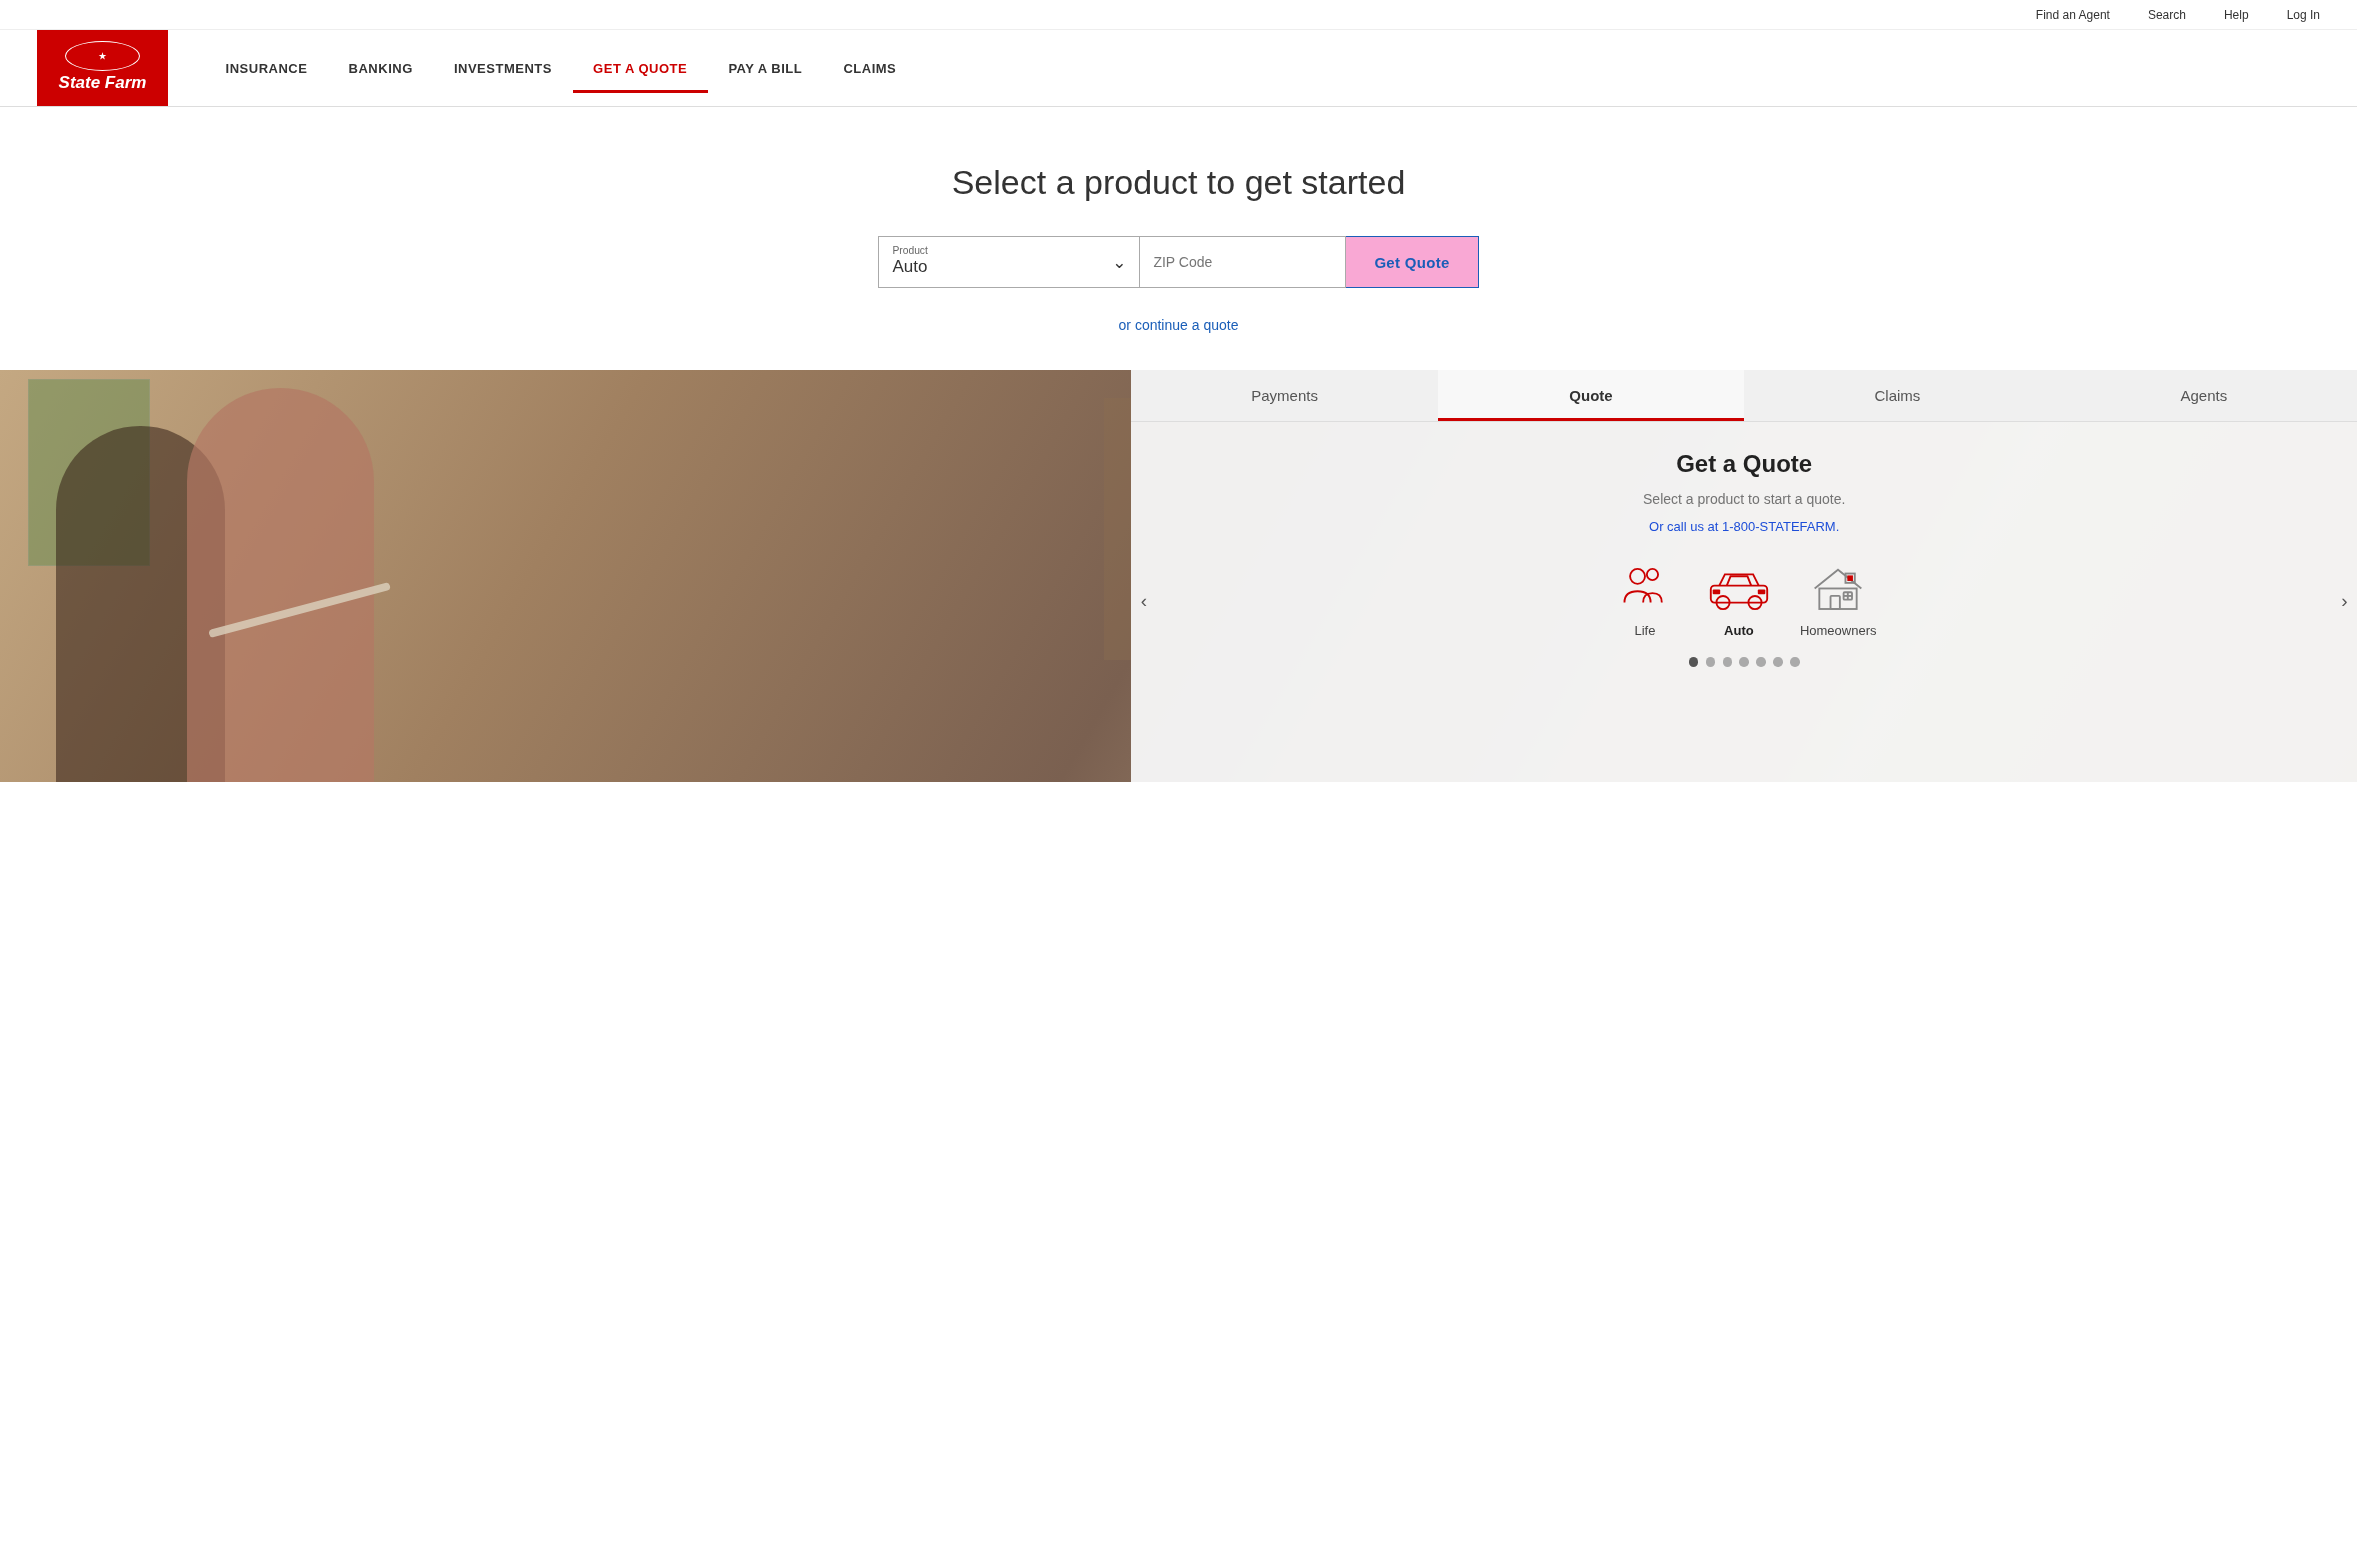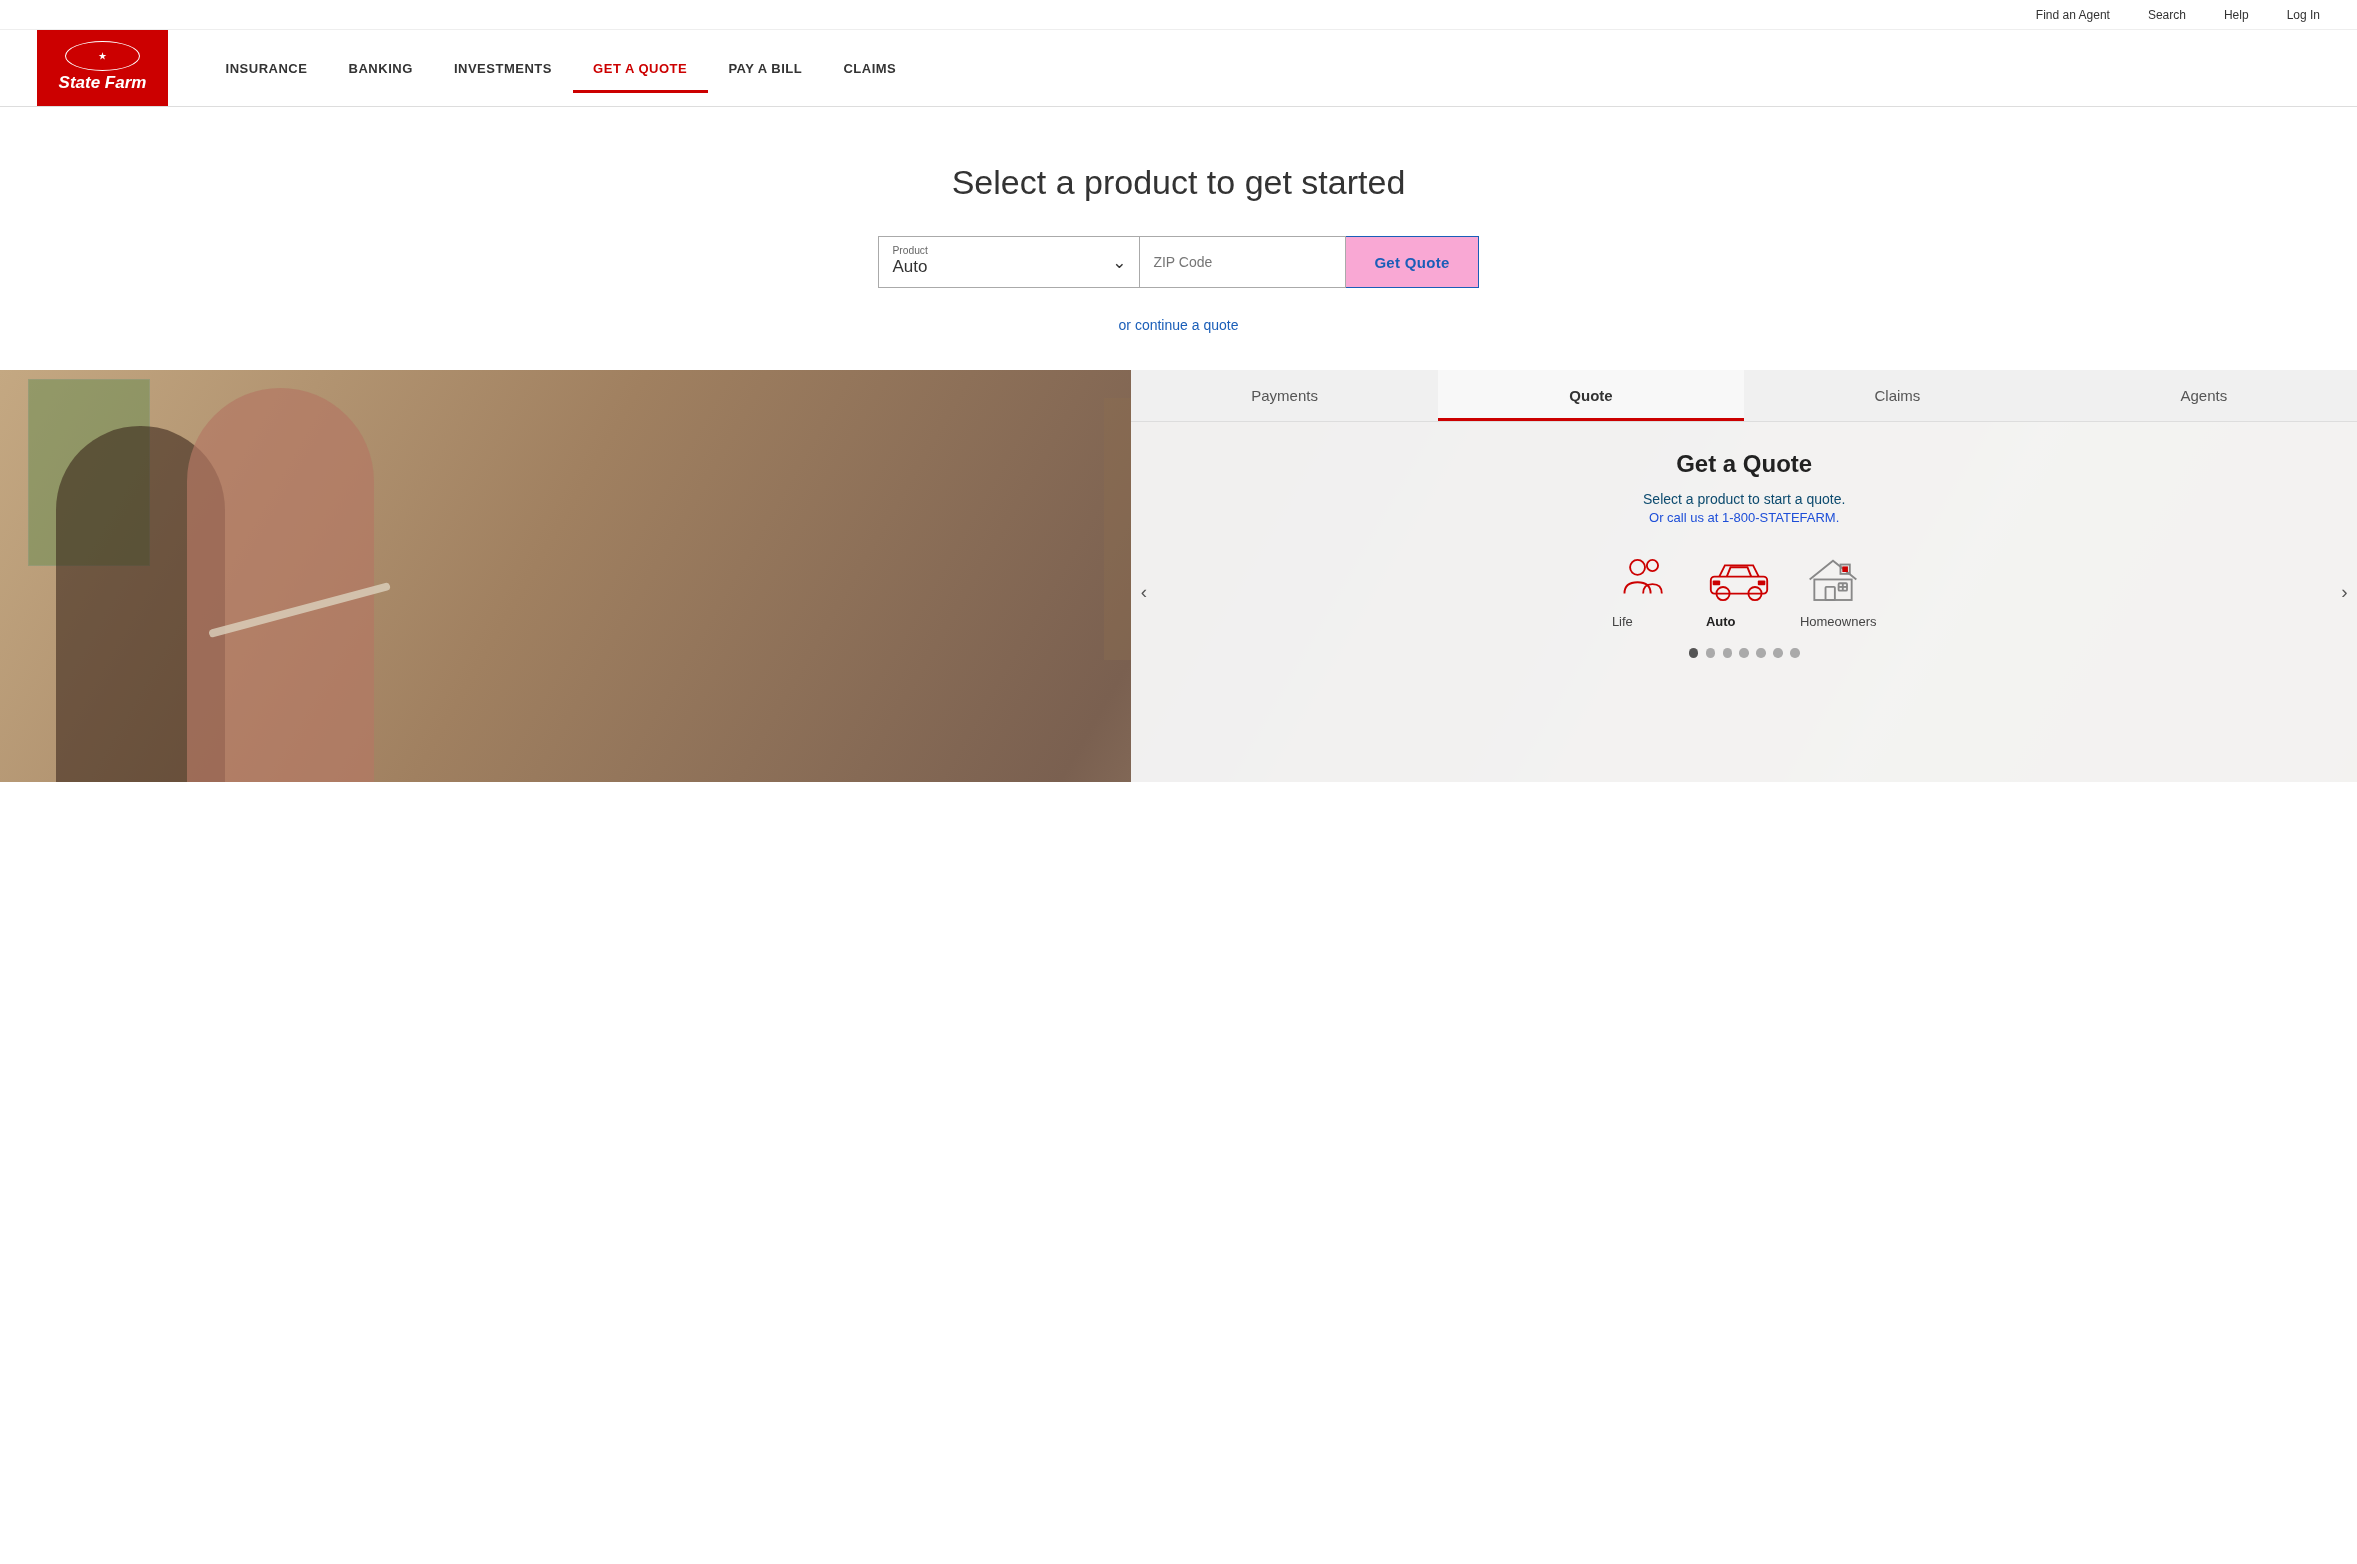--- a/index.html
+++ b/index.html
@@ -197,40 +197,40 @@
       overflow: hidden;
     }
     .widget-title {
       font-size: 24px;
       font-weight: bold;
       color: #222;
       margin-bottom: 13px;
     }
     .widget-subtitle {
       font-size: 14px;
-      color: #0c4a6e;
-      margin-bottom: 3px;
+      color: #737373;
+      margin-bottom: 12px;
     }
     .widget-phone {
       font-size: 13px;
       color: #1d4ed8;
       margin-bottom: 28px;
     }
     .widget-products {
       display: flex;
       justify-content: center;
       align-items: center;
       gap: 28px;
       margin-bottom: 19px;
       position: relative;
     }
     .widget-product {
       display: flex;
       flex-direction: column;
-      align-items: flex-start;
+      align-items: center;
       gap: 9.4px;
       cursor: pointer;
     }
     .widget-product-label {
       font-size: 13px;
       color: #444;
     }
     .widget-product.selected .widget-product-label {
       font-weight: bold;
       color: #222;

